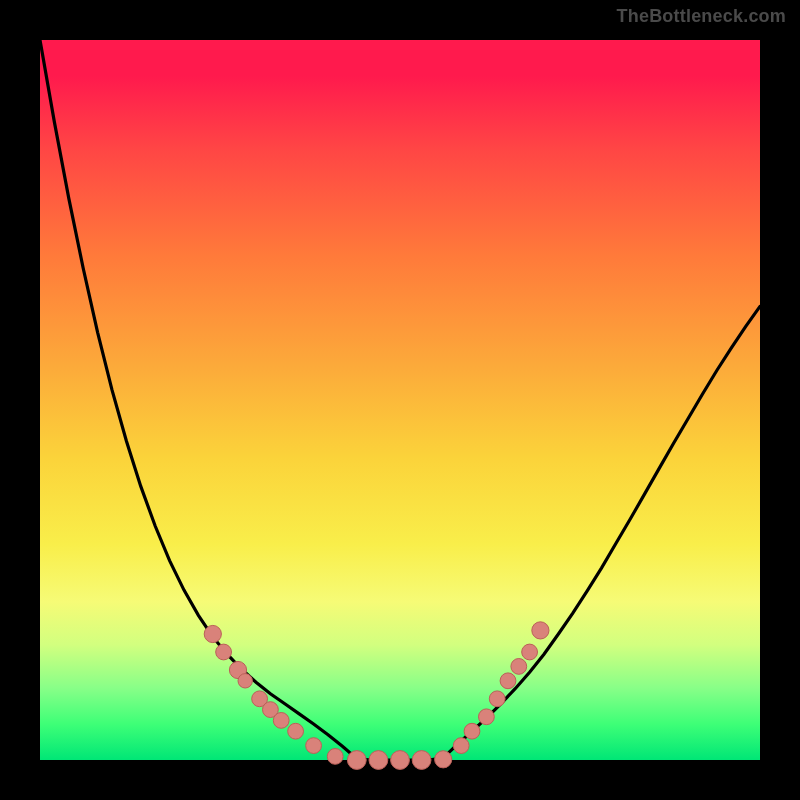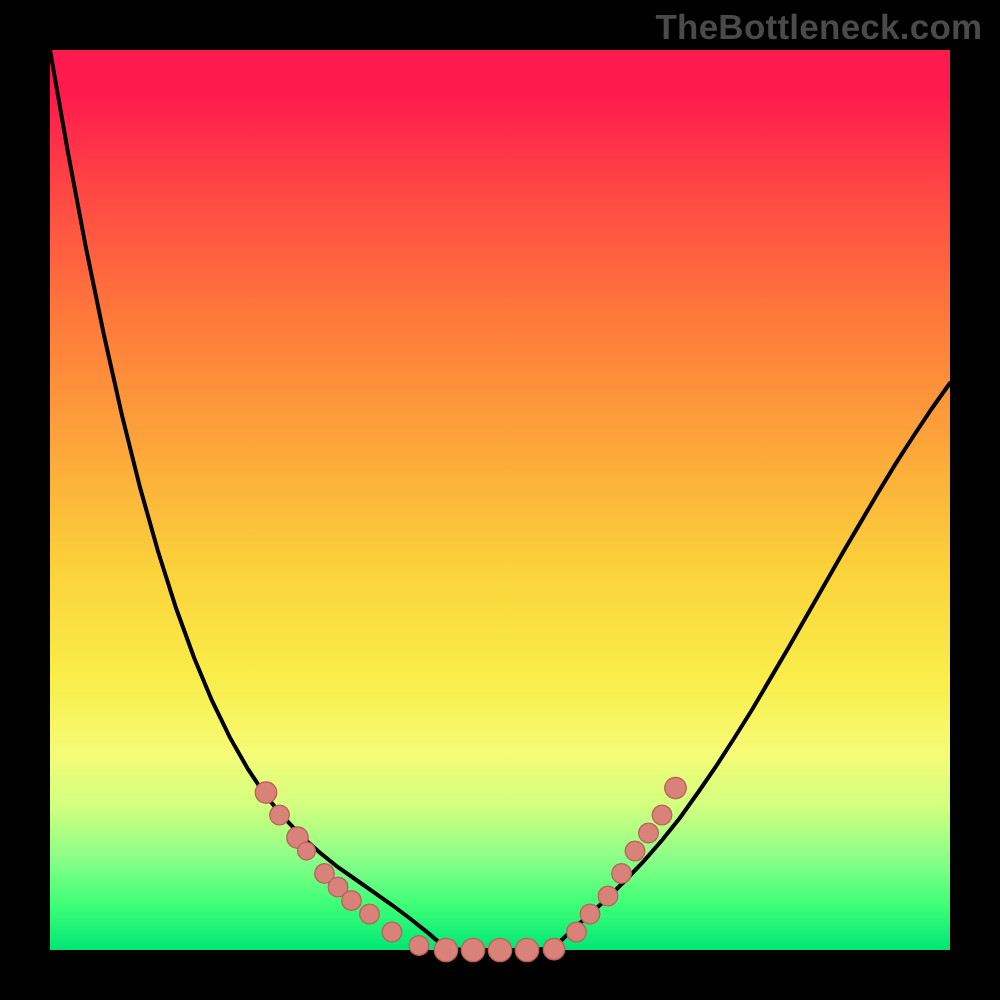--- a/index.html
+++ b/index.html
@@ -37,21 +37,21 @@
       #d2ff7f 84%,
       #88ff88 90%,
       #3eff77 95%,
       #00e676 100%);
   }
   .watermark {
     position: absolute;
     top: 6px;
     right: 14px;
     color: #4a4a4a;
-    font-size: 28px;
+    font-size: 18px;
     font-weight: 600;
     letter-spacing: 0.2px;
     user-select: none;
   }
   svg.curve {
     position: absolute;
     left: 0;
     top: 0;
     width: 720px;
     height: 720px;

